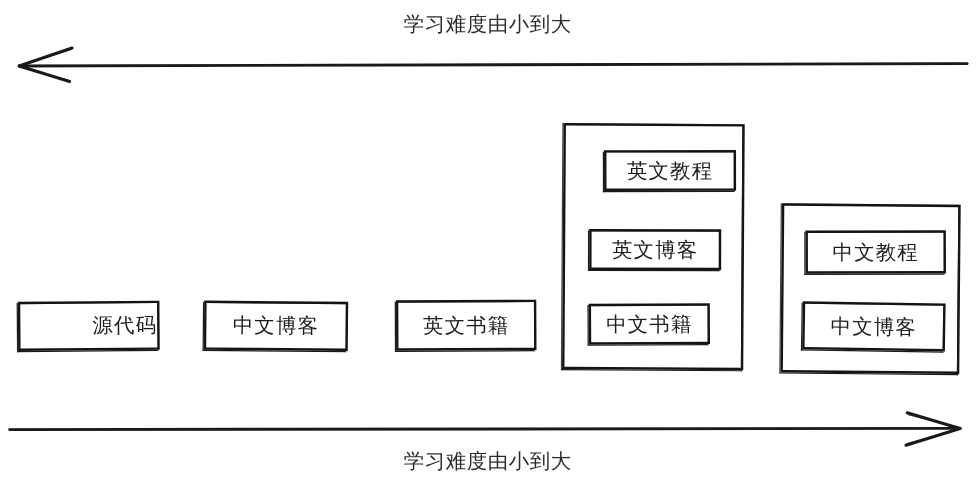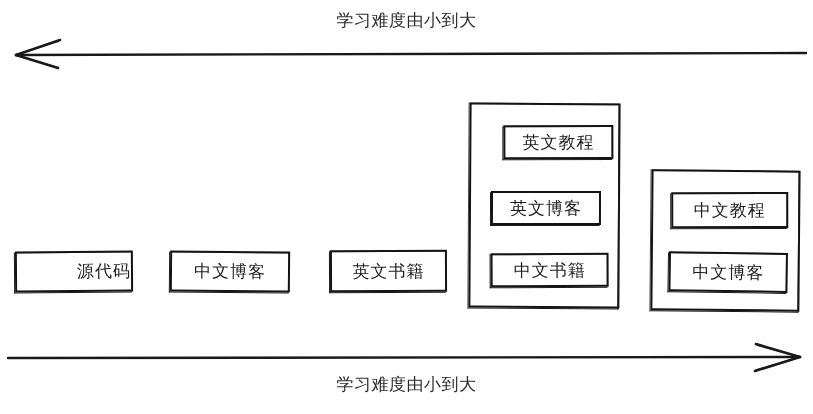--- a/index.html
+++ b/index.html
@@ -143,21 +143,21 @@
     <span class="node-label">英文书籍</span>
   </div>
 
   <div class="group-box w4" style="left:469px; top:103px; width:151px; height:205px;">
     <div class="node-box w1" style="left:32px; top:20px; width:110px; height:34px;">
       <span class="node-label">英文教程</span>
     </div>
     <div class="node-box w3" style="left:20px; top:86px; width:110px; height:34px;">
       <span class="node-label">英文博客</span>
     </div>
-    <div class="node-box w5" style="left:20px; top:148px; width:118px; height:34px;">
+    <div class="node-box w5" style="left:20px; top:148px; width:101px; height:34px;">
       <span class="node-label">中文书籍</span>
     </div>
   </div>
 
   <div class="group-box w2" style="left:651px; top:170px; width:149px; height:141px;">
     <div class="node-box w5" style="left:18px; top:20px; width:117px; height:36px;">
       <span class="node-label">中文教程</span>
     </div>
     <div class="node-box w4" style="left:16px; top:80px; width:119px; height:40px;">
       <span class="node-label">中文博客</span>

